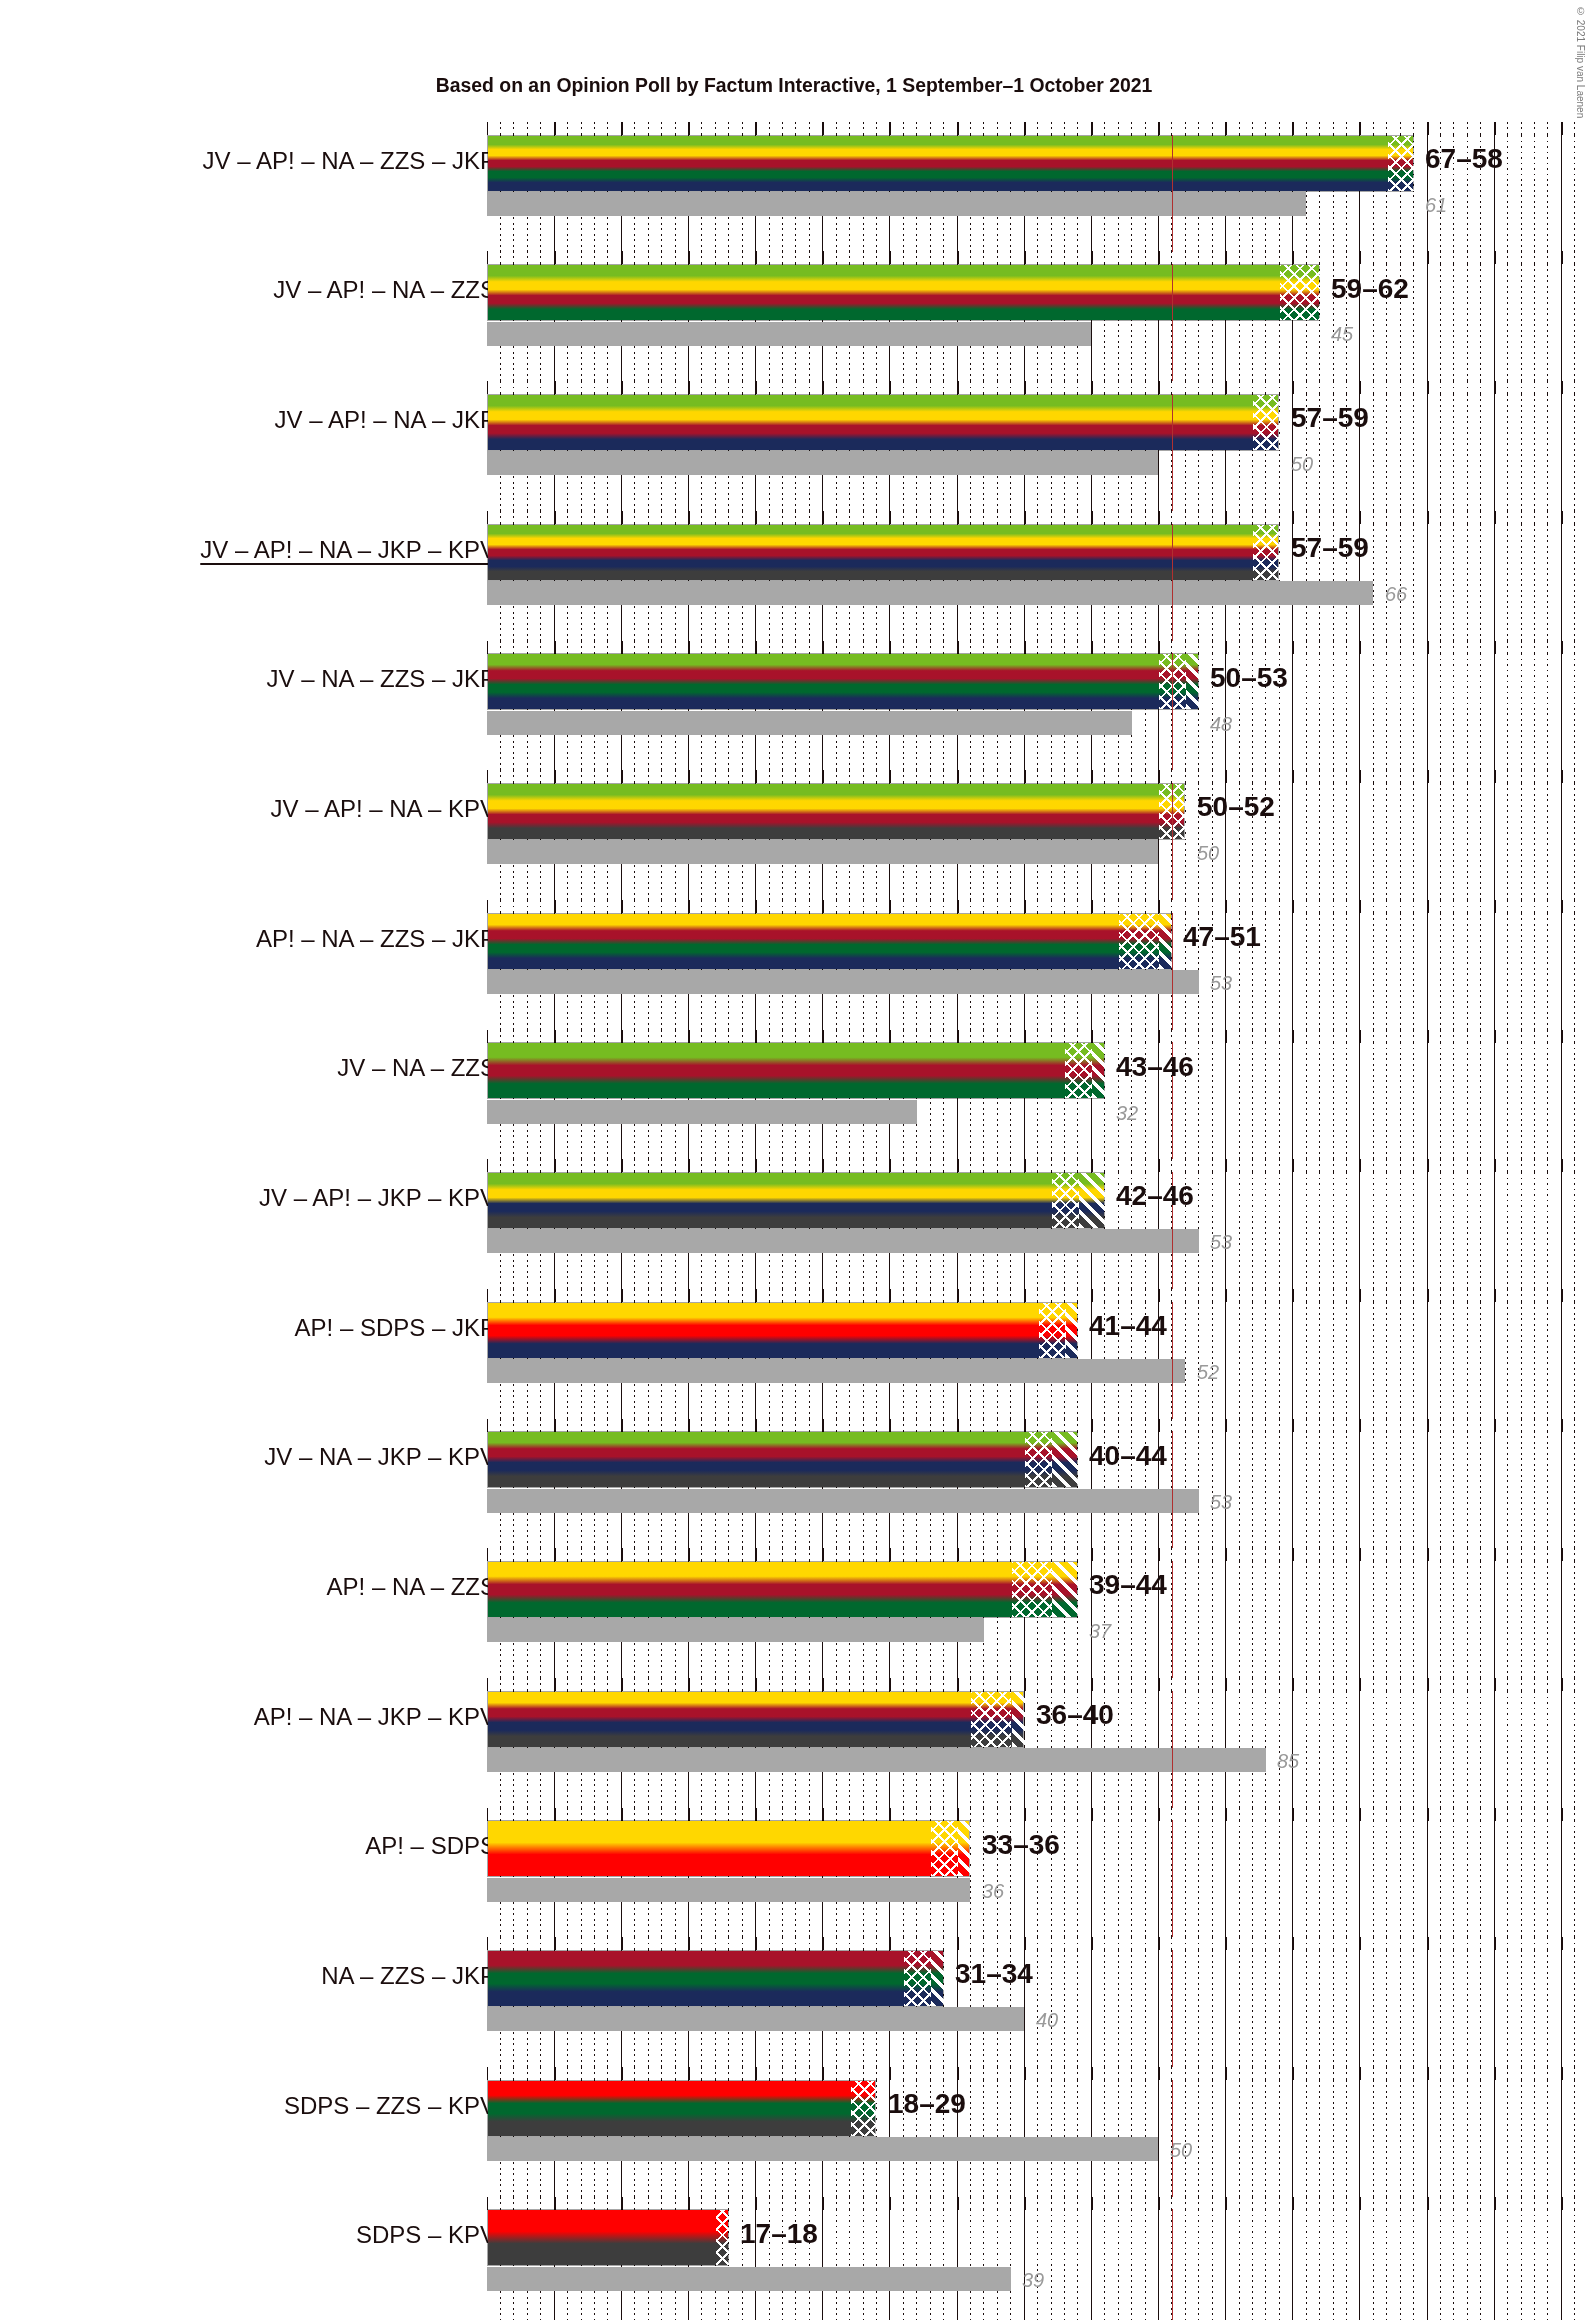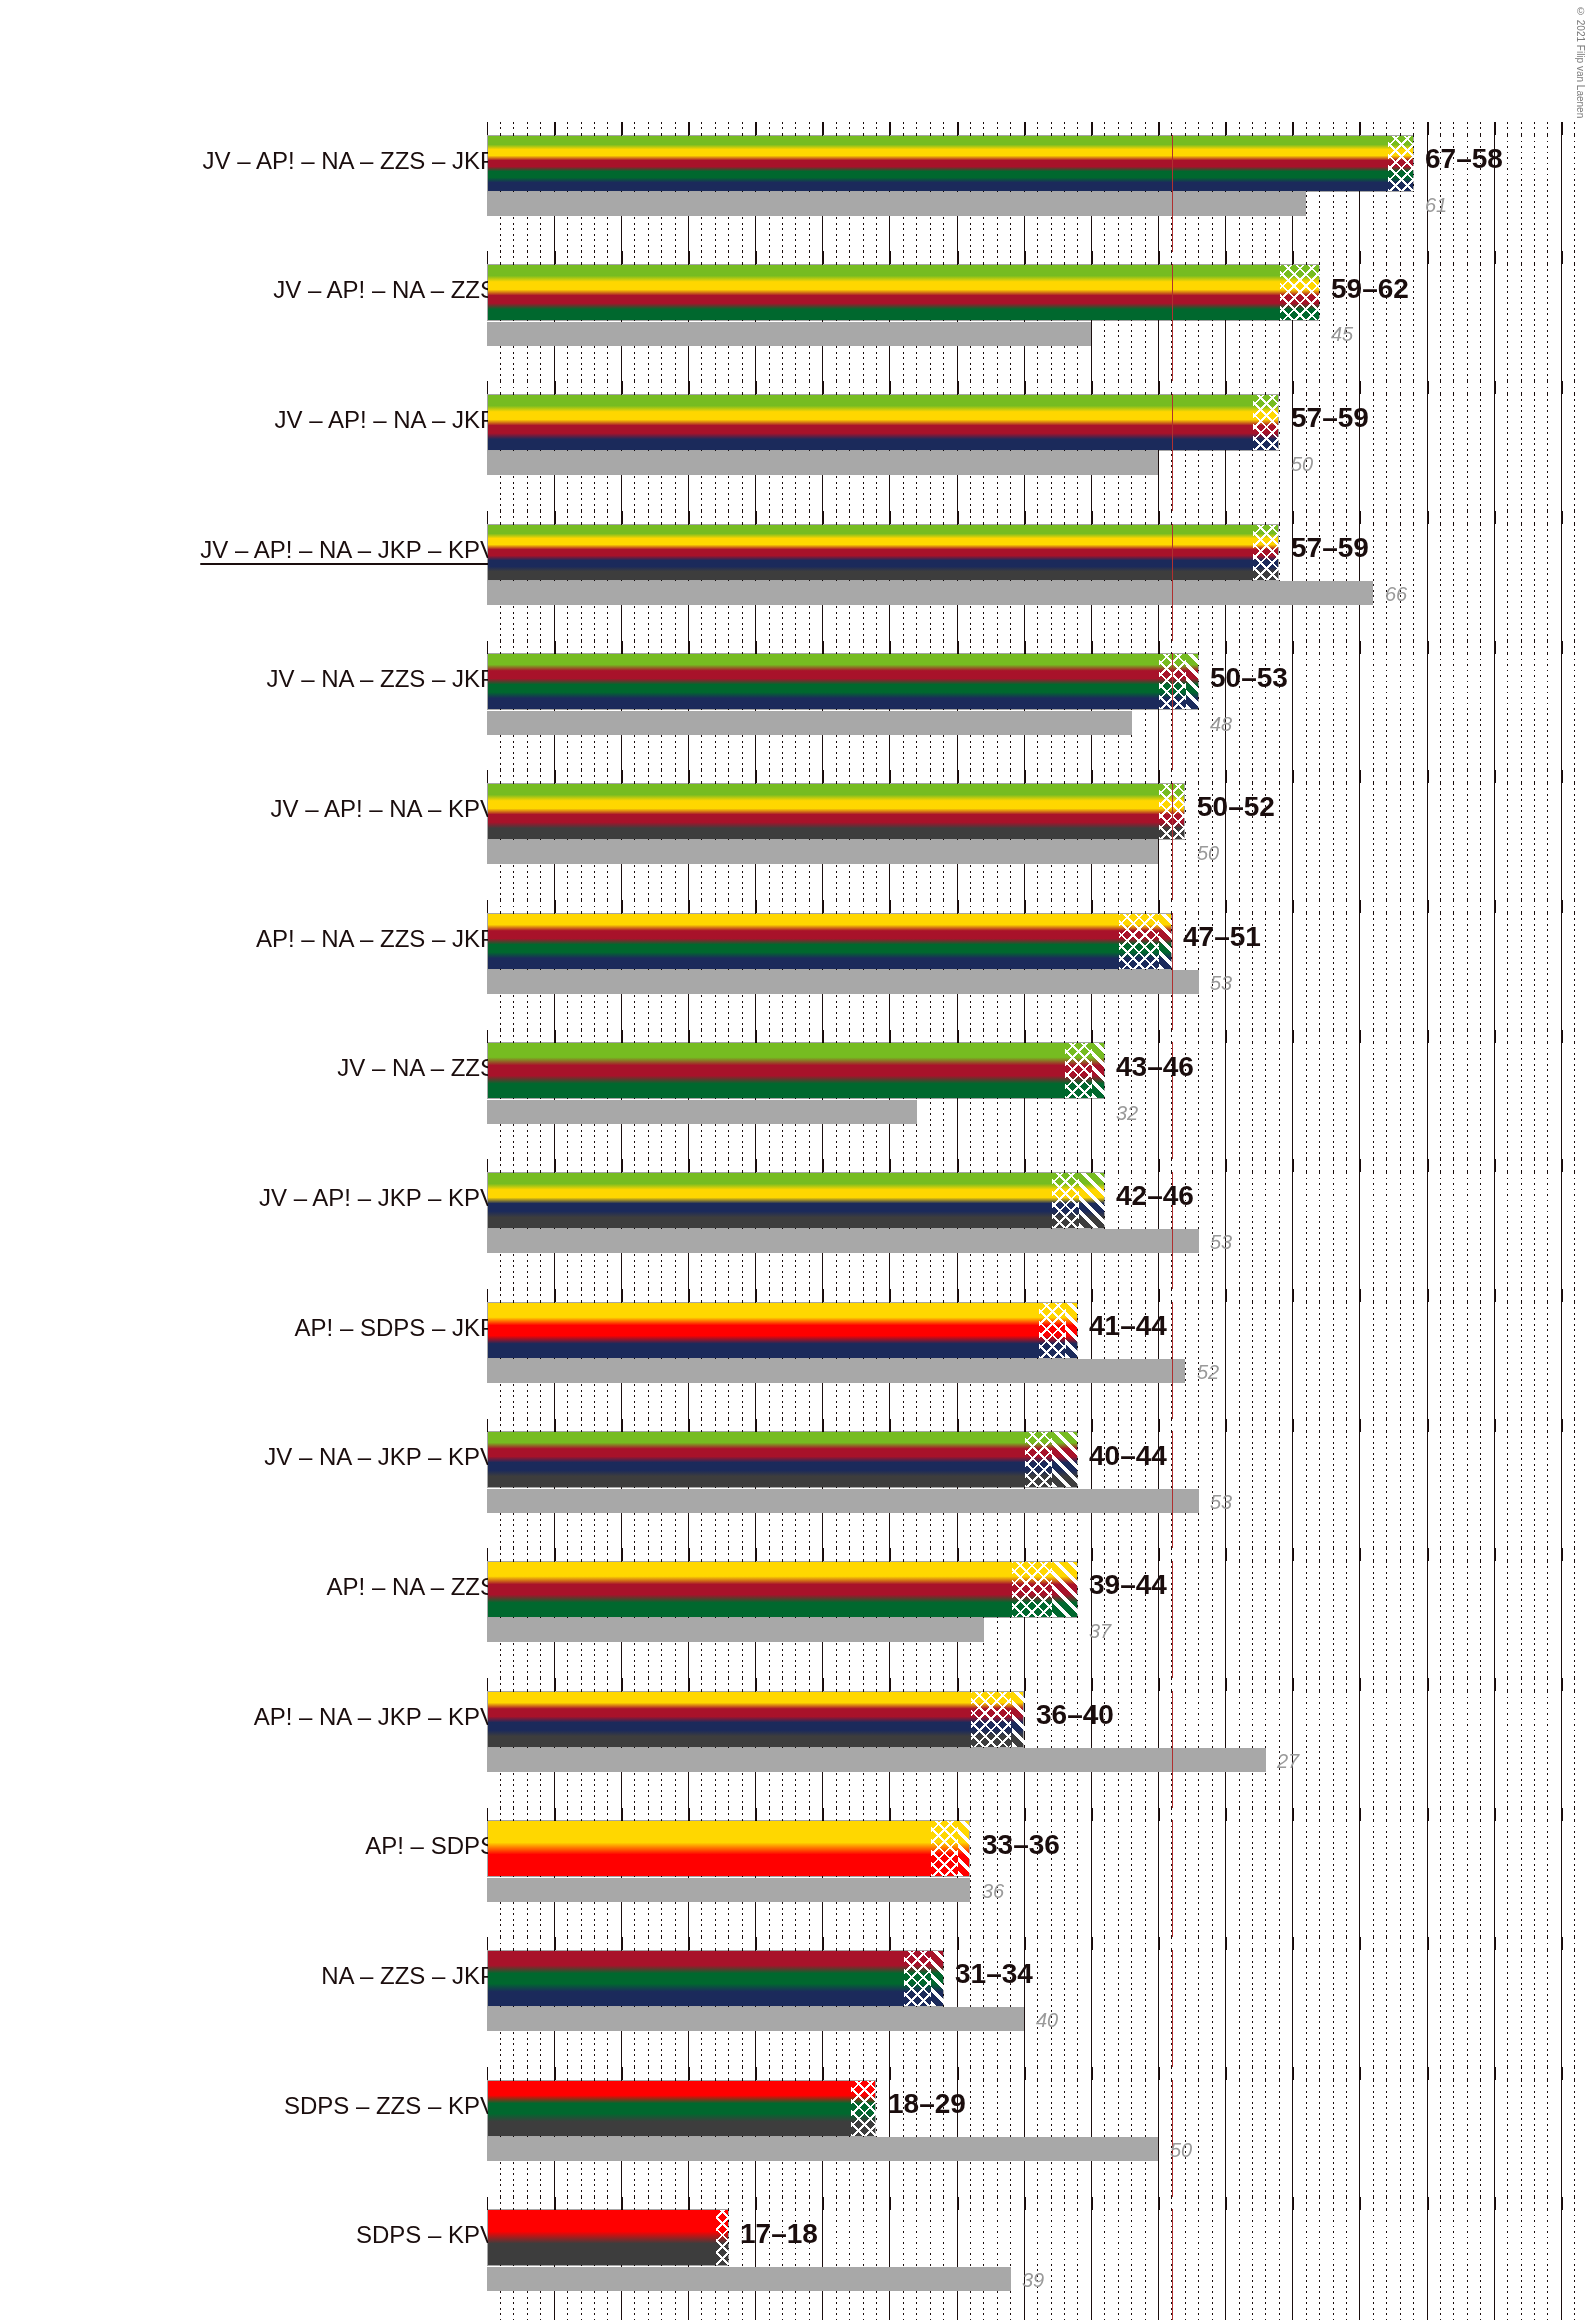--- a/index.html
+++ b/index.html
@@ -84,20 +84,21 @@
     background-image:repeating-linear-gradient(45deg,#fff 0 4.6px,transparent 4.6px 12px);}
   .legend-last{width:148px;height:16.6px;background:#808080;margin-left:auto;margin-right:57px;}
   .legend-last-label{font-size:19.4px;font-style:italic;color:#8d8d8d;margin-top:1.8px;
     margin-right:72px;text-align:center;}
 </style>
 </head>
 <body>
 
 <div id="chart-root">
 
+  <div class="subtitle">Based on an Opinion Poll by Factum Interactive, 1 September–1 October 2021</div>
   <div class="copyright">© 2021 Filip van Laenen</div>
 
   <div id="plot">
       <div class="grid" style="top: 135px; height: 117px; width: 1101px;">
         <div class="gridminor" style="left: 13px;"></div>
         <div class="gridminor" style="left: 26px;"></div>
         <div class="gridminor" style="left: 40px;"></div>
         <div class="gridminor" style="left: 53px;"></div>
         <div class="gridline" style="left: 67px;"></div>
         <div class="gridminor" style="left: 80px;"></div>
@@ -2382,21 +2383,21 @@
       </div>
       <div class="rowlabel" style="top: 1703px;">AP! – NA – JKP – KPV</div>
       <div class="cibar" style="top: 1691px; height: 57px; width: 537px;">
         <div class="cistripes" style="background: linear-gradient(rgb(255, 215, 0) 5.5%, rgb(255, 215, 0) 19.5%, rgb(168, 18, 42) 30.5%, rgb(168, 18, 42) 44.5%, rgb(27, 42, 91) 55.5%, rgb(27, 42, 91) 69.5%, rgb(61, 61, 61) 80.5%, rgb(61, 61, 61) 94.5%);"></div>
         <div class="median-band" style="left: 483px; width: 40px;"></div>
         <div class="hatch-band" style="left: 524px; width: 13.4px;"></div>
       </div>
       <div class="lastbar" style="top: 1748px; height: 24px; width: 779px;"></div>
       <div class="majority" style="left: 1172px; top: 1691px; height: 117px;"></div>
       <div class="ciLabel" style="left: 1036px; top: 1699px;">36–40</div>
-      <div class="lastLabel" style="left: 1277px; top: 1750px;">27</div>
+      <div class="lastLabel" style="left: 1277px; top: 1750px;">85</div>
       <div class="grid" style="top: 1820px; height: 117px; width: 1101px;">
         <div class="gridminor" style="left: 13px;"></div>
         <div class="gridminor" style="left: 26px;"></div>
         <div class="gridminor" style="left: 40px;"></div>
         <div class="gridminor" style="left: 53px;"></div>
         <div class="gridline" style="left: 67px;"></div>
         <div class="gridminor" style="left: 80px;"></div>
         <div class="gridminor" style="left: 94px;"></div>
         <div class="gridminor" style="left: 107px;"></div>
         <div class="gridminor" style="left: 120px;"></div>

